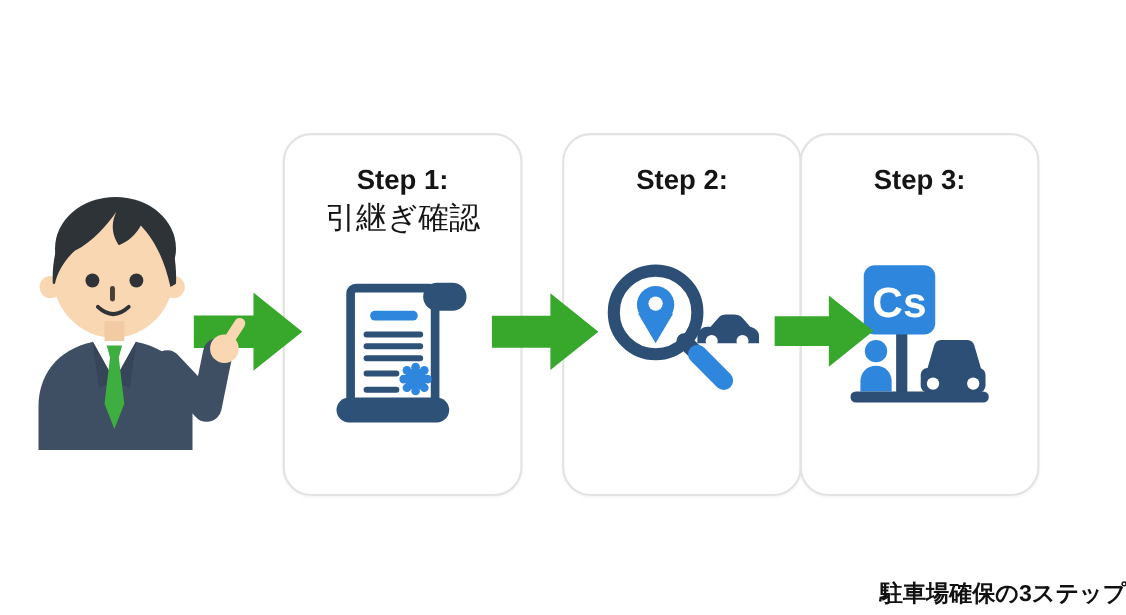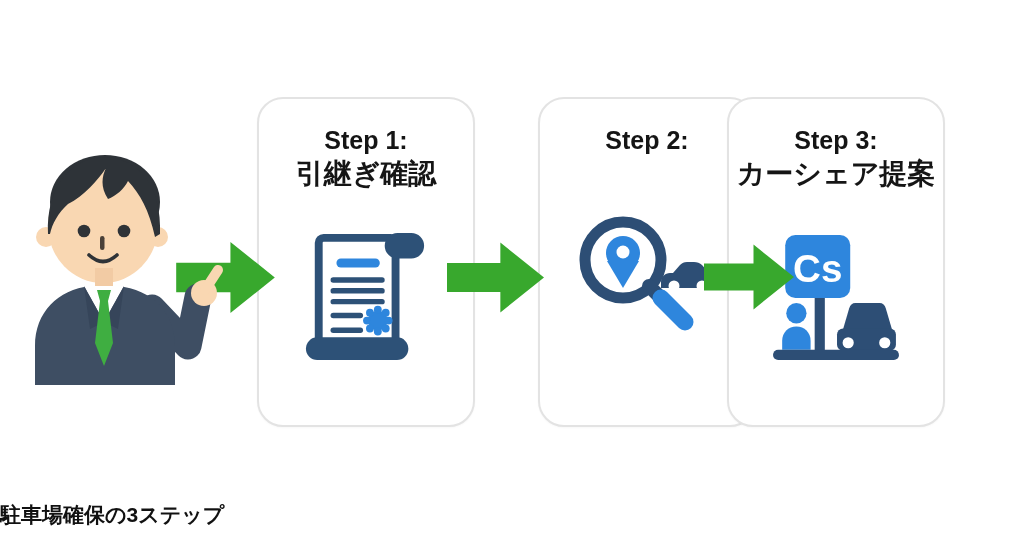--- a/index.html
+++ b/index.html
@@ -1,41 +1,41 @@
 <!DOCTYPE html>
 <html><head>
 <meta charset="utf-8">
 <style>
   html,body{margin:0;padding:0;}
   body{
     width:1024px;height:559px;background:#ffffff;position:relative;overflow:hidden;
     font-family:"Liberation Sans","DejaVu Sans",sans-serif;color:#151515;
   }
-  .canvas{position:absolute;inset:0;}
+  .canvas{position:absolute;inset:0;margin-top:24px;}
   
   .card{
     position:absolute;top:97px;width:218px;height:330px;background:#ffffff;
     border:2.5px solid #e3e3e3;border-radius:26px;box-sizing:border-box;
     display:flex;flex-direction:column;align-items:center;z-index:1;
     box-shadow:0 1px 2px rgba(0,0,0,0.03);
   }
-  .card.c1{left:257px}.card.c2{left:538px}.card.c3{left:727px}
+  .card.c1{left:257px}.card.c2{left:511px}.card.c3{left:727px}
   .step-label{margin-top:26px;font-size:25px;font-weight:700;line-height:1.25;text-align:center;}
-  .step-title{font-size:28px;font-weight:700;line-height:1.3;text-align:center;white-space:nowrap;}
+  .step-title{font-size:28px;font-weight:400;line-height:1.3;text-align:center;white-space:nowrap;}
   .icon-wrap{flex:1;display:flex;align-items:center;padding-bottom:26px;}
   
   .flow-arrow{position:absolute;z-index:3;}
   .a-person{left:170px;top:242px;}
   .a-12{left:447px;top:242px;}
   .a-23{left:704px;top:242px;}
   
   .person{position:absolute;left:12px;top:140px;z-index:4;}
   
   .caption{
-    position:absolute;top:501px;left:0;width:100%;text-align:left;
+    position:absolute;top:501px;left:0;width:100%;text-align:right;
     font-size:21px;font-weight:700;color:#111;z-index:1;
   }
 </style>
 </head>
 <body>
 
 <div class="canvas">
 
   <svg class="person" width="230" height="245" viewBox="0 0 230 245" aria-hidden="true">
 
@@ -137,21 +137,20 @@
 
         <circle cx="46" cy="41" r="17" fill="#2e86dd"></circle>
         <path d="M30,49 L46,76 L62,49 Z" fill="#2e86dd"></path>
         <circle cx="46" cy="40" r="6.5" fill="#ffffff"></circle>
       </svg>
     </div>
   </div>
 
   <div class="card c3">
     <div class="step-label">Step 3:</div>
-    <div class="step-title">カーシェア提案</div>
     <div class="icon-wrap">
       <svg width="126" height="130" viewBox="0 0 124 128" aria-hidden="true">
 
         <rect x="41" y="60" width="10" height="60" fill="#2d4e75"></rect>
 
         <rect x="12" y="4" width="64" height="62" rx="10" fill="#2e86dd"></rect>
         <text x="44" y="50" text-anchor="middle" font-size="38" font-weight="700" font-family="Liberation Sans, DejaVu Sans, sans-serif" fill="#ffffff">Cs</text>
 
         <circle cx="23" cy="81" r="10" fill="#2e86dd"></circle>
         <path d="M9,117 v-9 c0,-8 6,-14 14,-14 s14,6 14,14 v9 z" fill="#2e86dd"></path>

